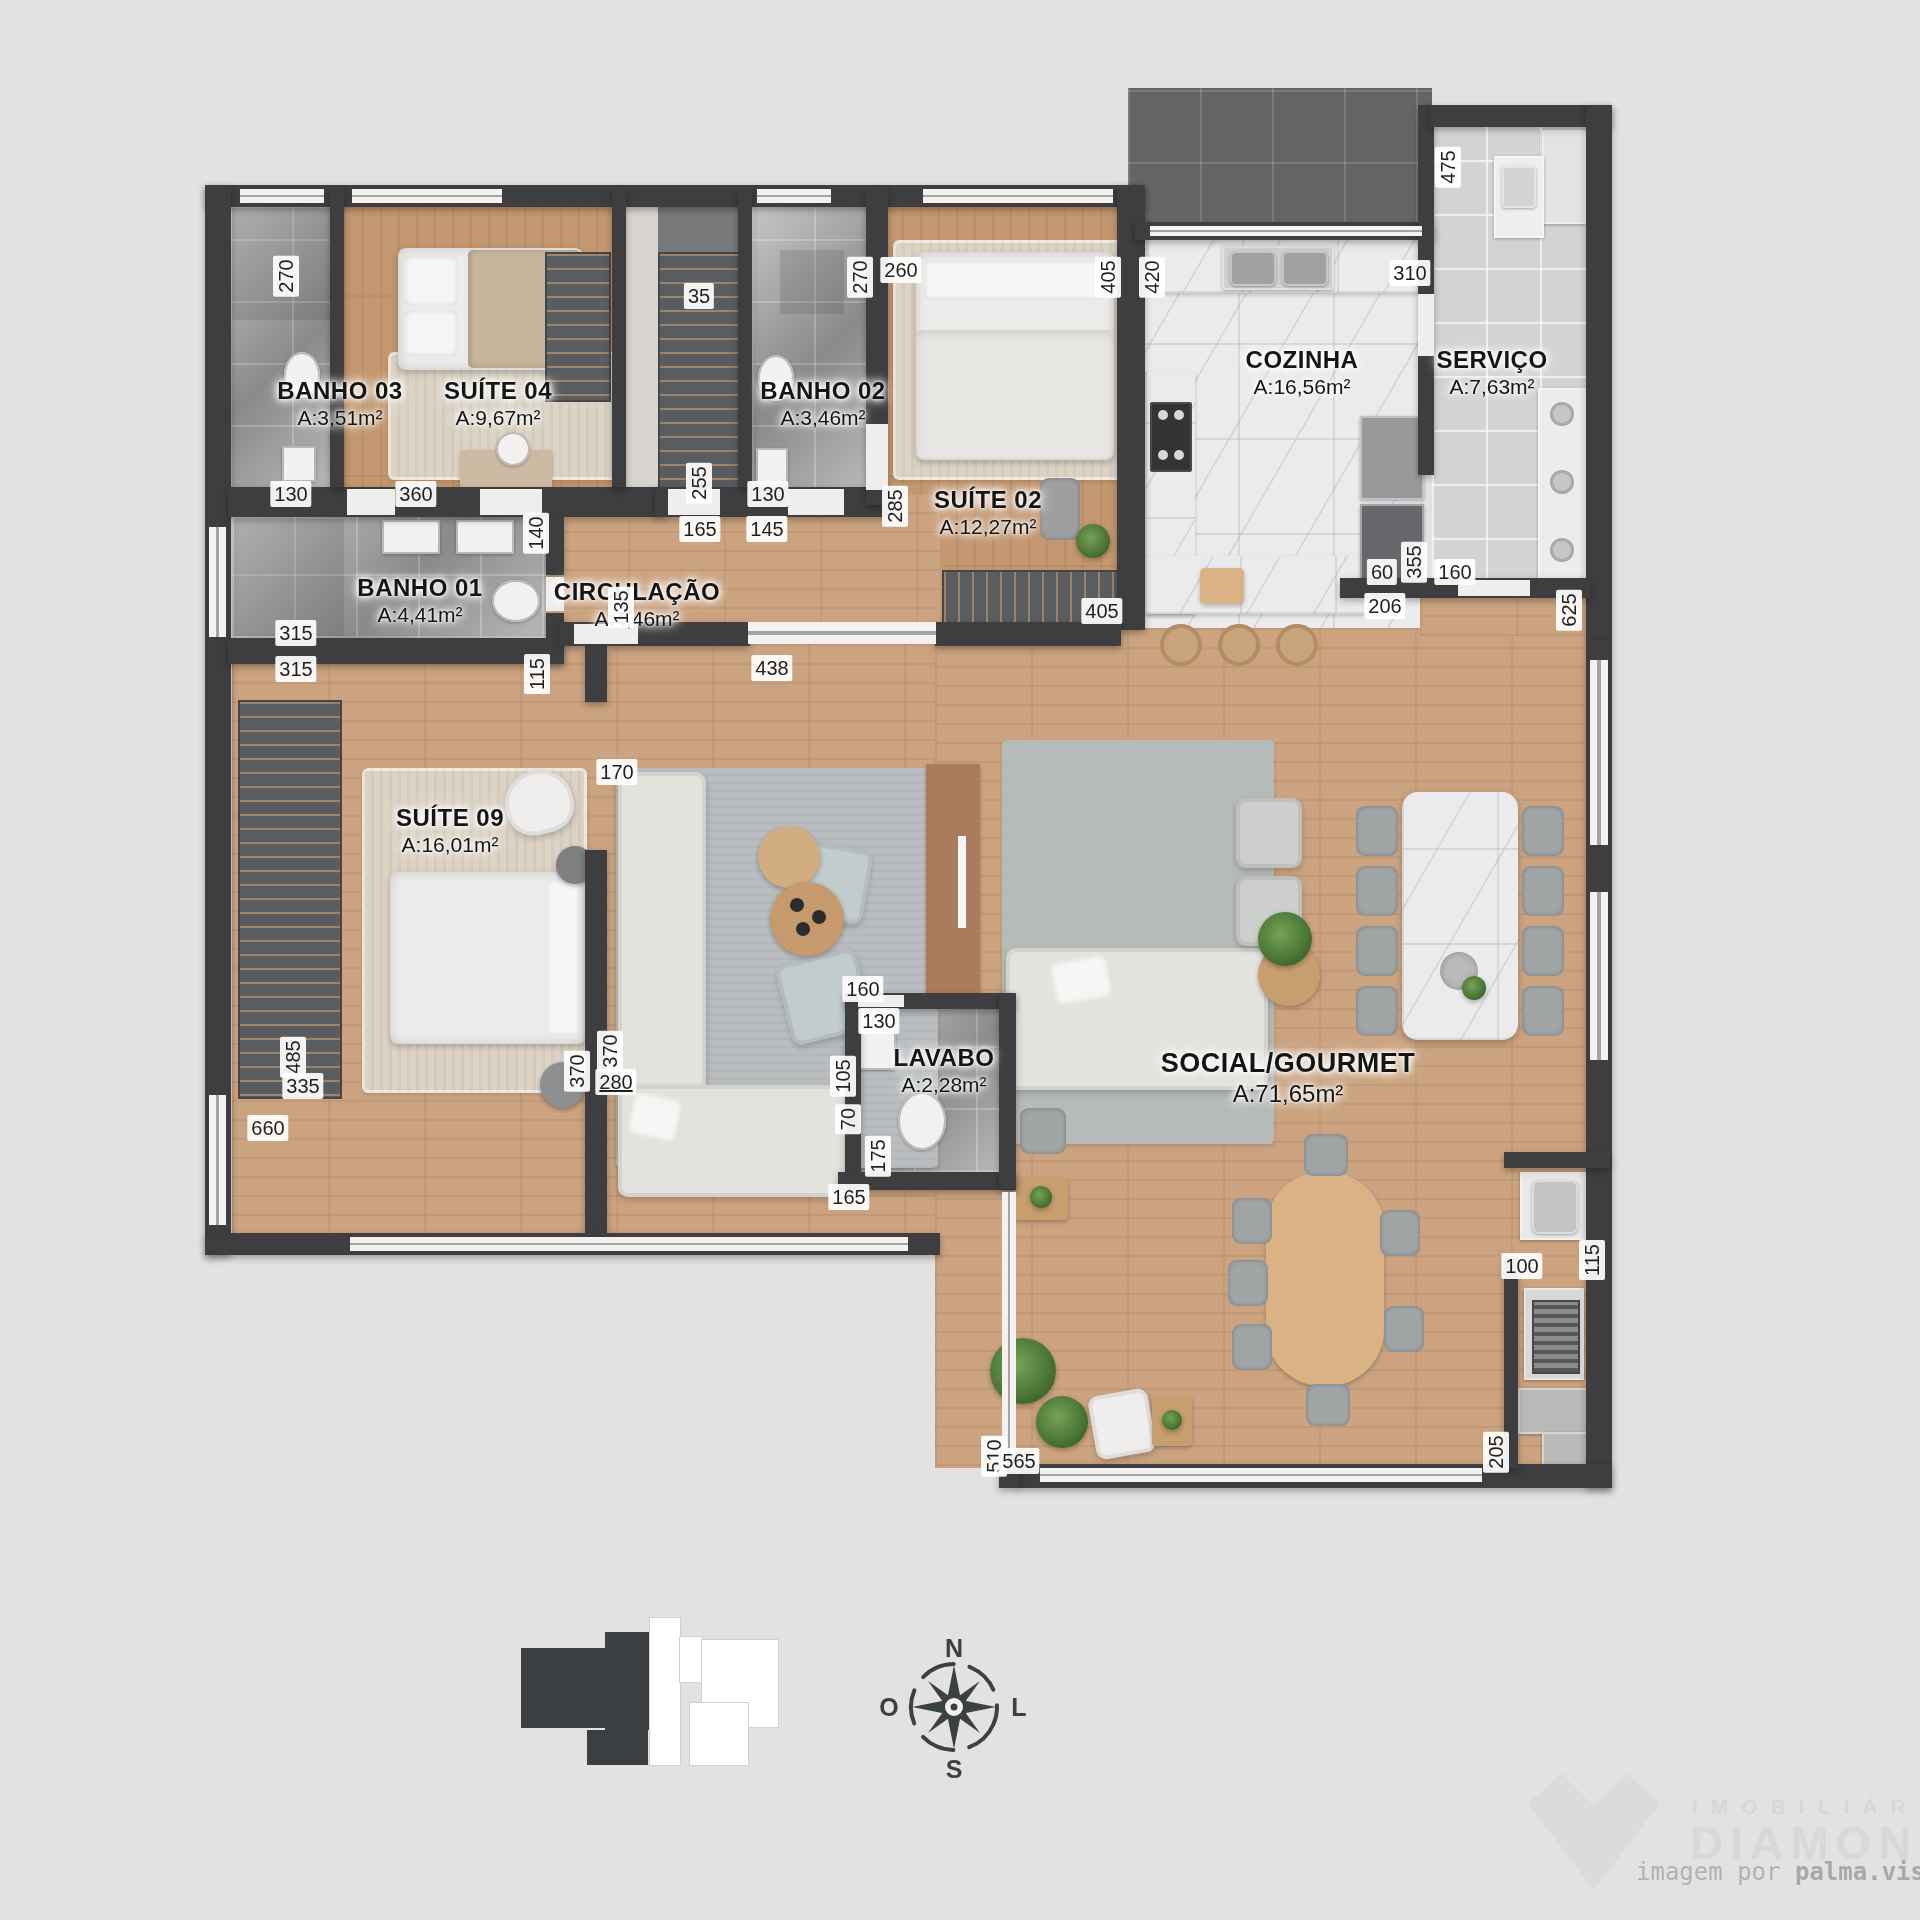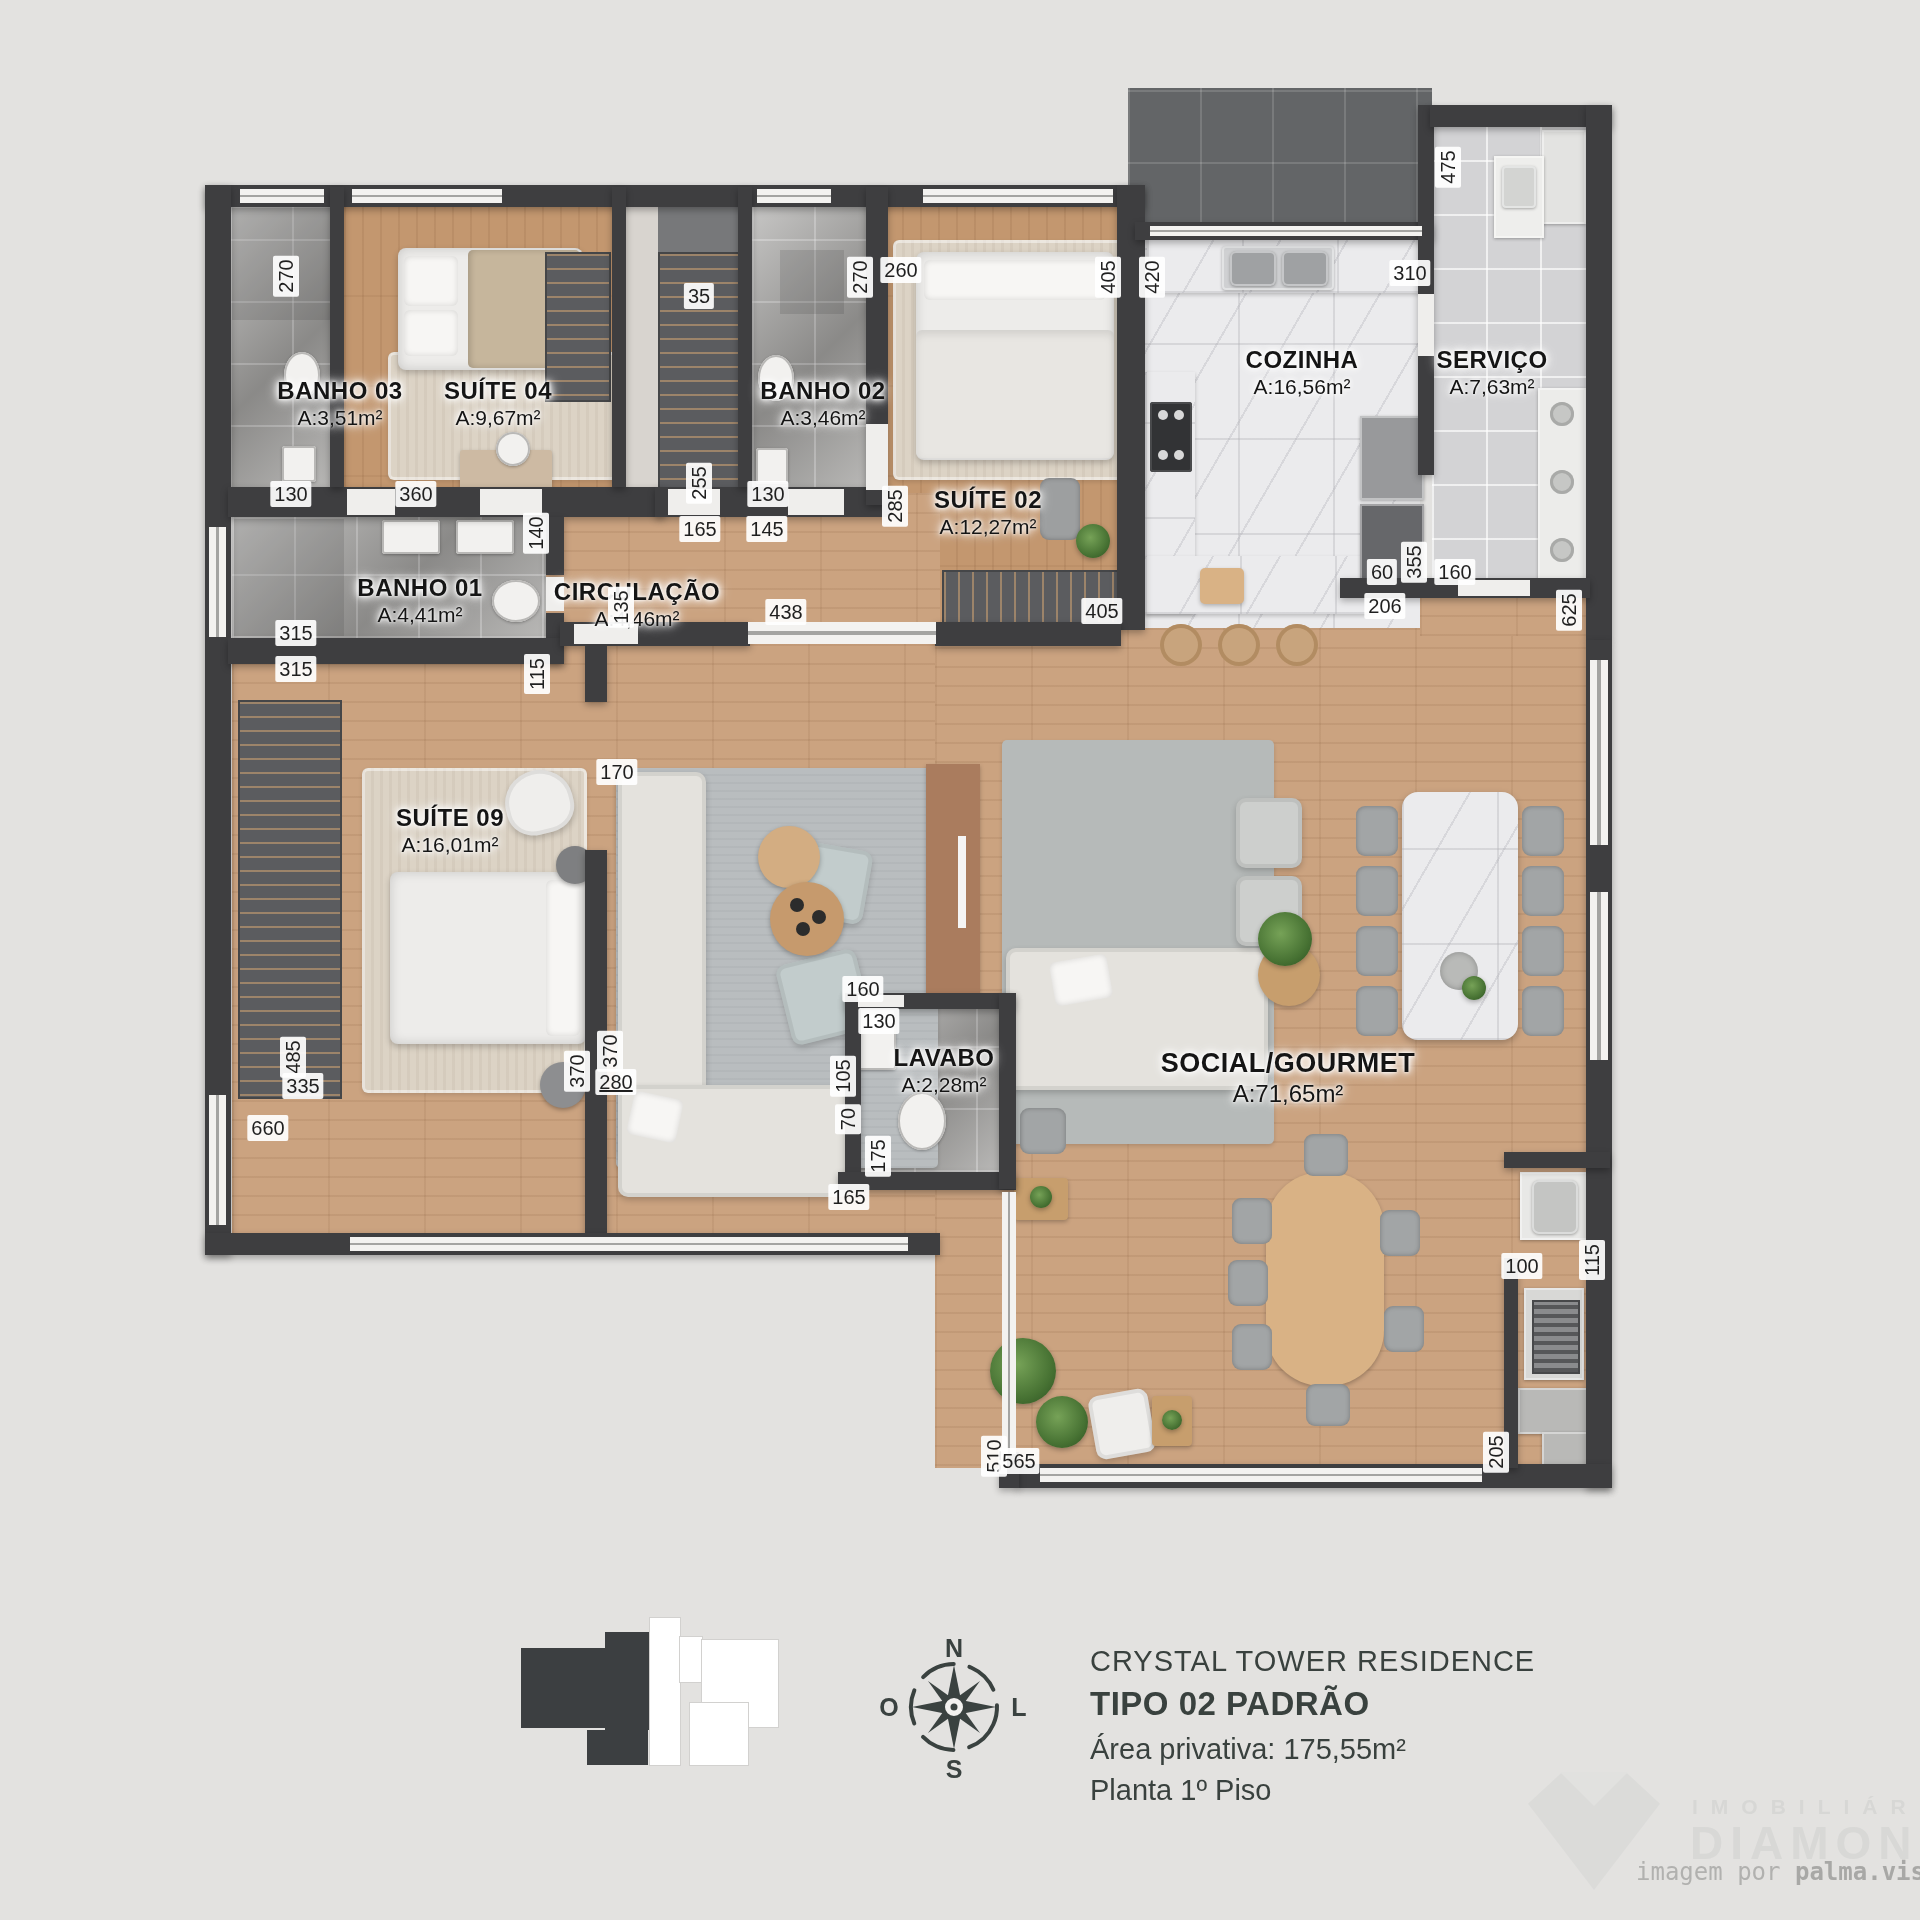--- a/index.html
+++ b/index.html
@@ -378,21 +378,21 @@
       <div class="chip vert" style="left: 1448px; top: 167px;">475</div>
 
       <div class="chip vert" style="left: 536px; top: 533px;">140</div>
 
       <div class="chip" style="left: 296px; top: 633px;">315</div>
 
       <div class="chip" style="left: 296px; top: 669px;">315</div>
 
       <div class="chip vert" style="left: 537px; top: 674px;">115</div>
 
-      <div class="chip" style="left: 772px; top: 612px; margin-left: 14px;">438</div>
+      <div class="chip" style="left: 772px; top: 668px;">438</div>
 
       <div class="chip" style="left: 1102px; top: 611px;">405</div>
 
       <div class="chip" style="left: 1382px; top: 572px;">60</div>
 
       <div class="chip vert" style="left: 1414px; top: 562px;">355</div>
 
       <div class="chip" style="left: 1455px; top: 572px;">160</div>
 
       <div class="chip" style="left: 1385px; top: 606px;">206</div>
@@ -463,26 +463,20 @@
     <circle cx="77" cy="77" r="11" fill="#f2f1ef" stroke="#3a4240" stroke-width="4"></circle>
     <circle cx="77" cy="77" r="3.5" fill="#3a4240"></circle>
     <g font-family="Liberation Sans, sans-serif" font-size="25" font-weight="bold" fill="#3a4240" text-anchor="middle">
       <text x="77" y="27">N</text>
       <text x="77" y="148">S</text>
       <text x="142" y="86">L</text>
       <text x="12" y="86">O</text>
     </g>
   </svg>
 
-  <div class="ftr-text">
-    <div class="l1">CRYSTAL TOWER RESIDENCE</div>
-    <div class="l2">TIPO 02 PADRÃO</div>
-    <div class="l3">Área privativa: 175,55m²</div>
-    <div class="l4">Planta 1º Piso</div>
-  </div>
 
   <div class="wm-diamond"></div>
   <div class="wm-facet" style="left:1560px;top:1772px;width:68px;height:34px;clip-path:polygon(0% 0%,100% 0%,50% 100%);"></div>
   <div class="wm-top">IMOBILIÁRIA</div>
   <div class="wm-big">DIAMOND</div>
   <div class="wm-credit"><span>imagem por </span><b>palma.vis</b></div>
 
 </div>
 
 </body></html>

